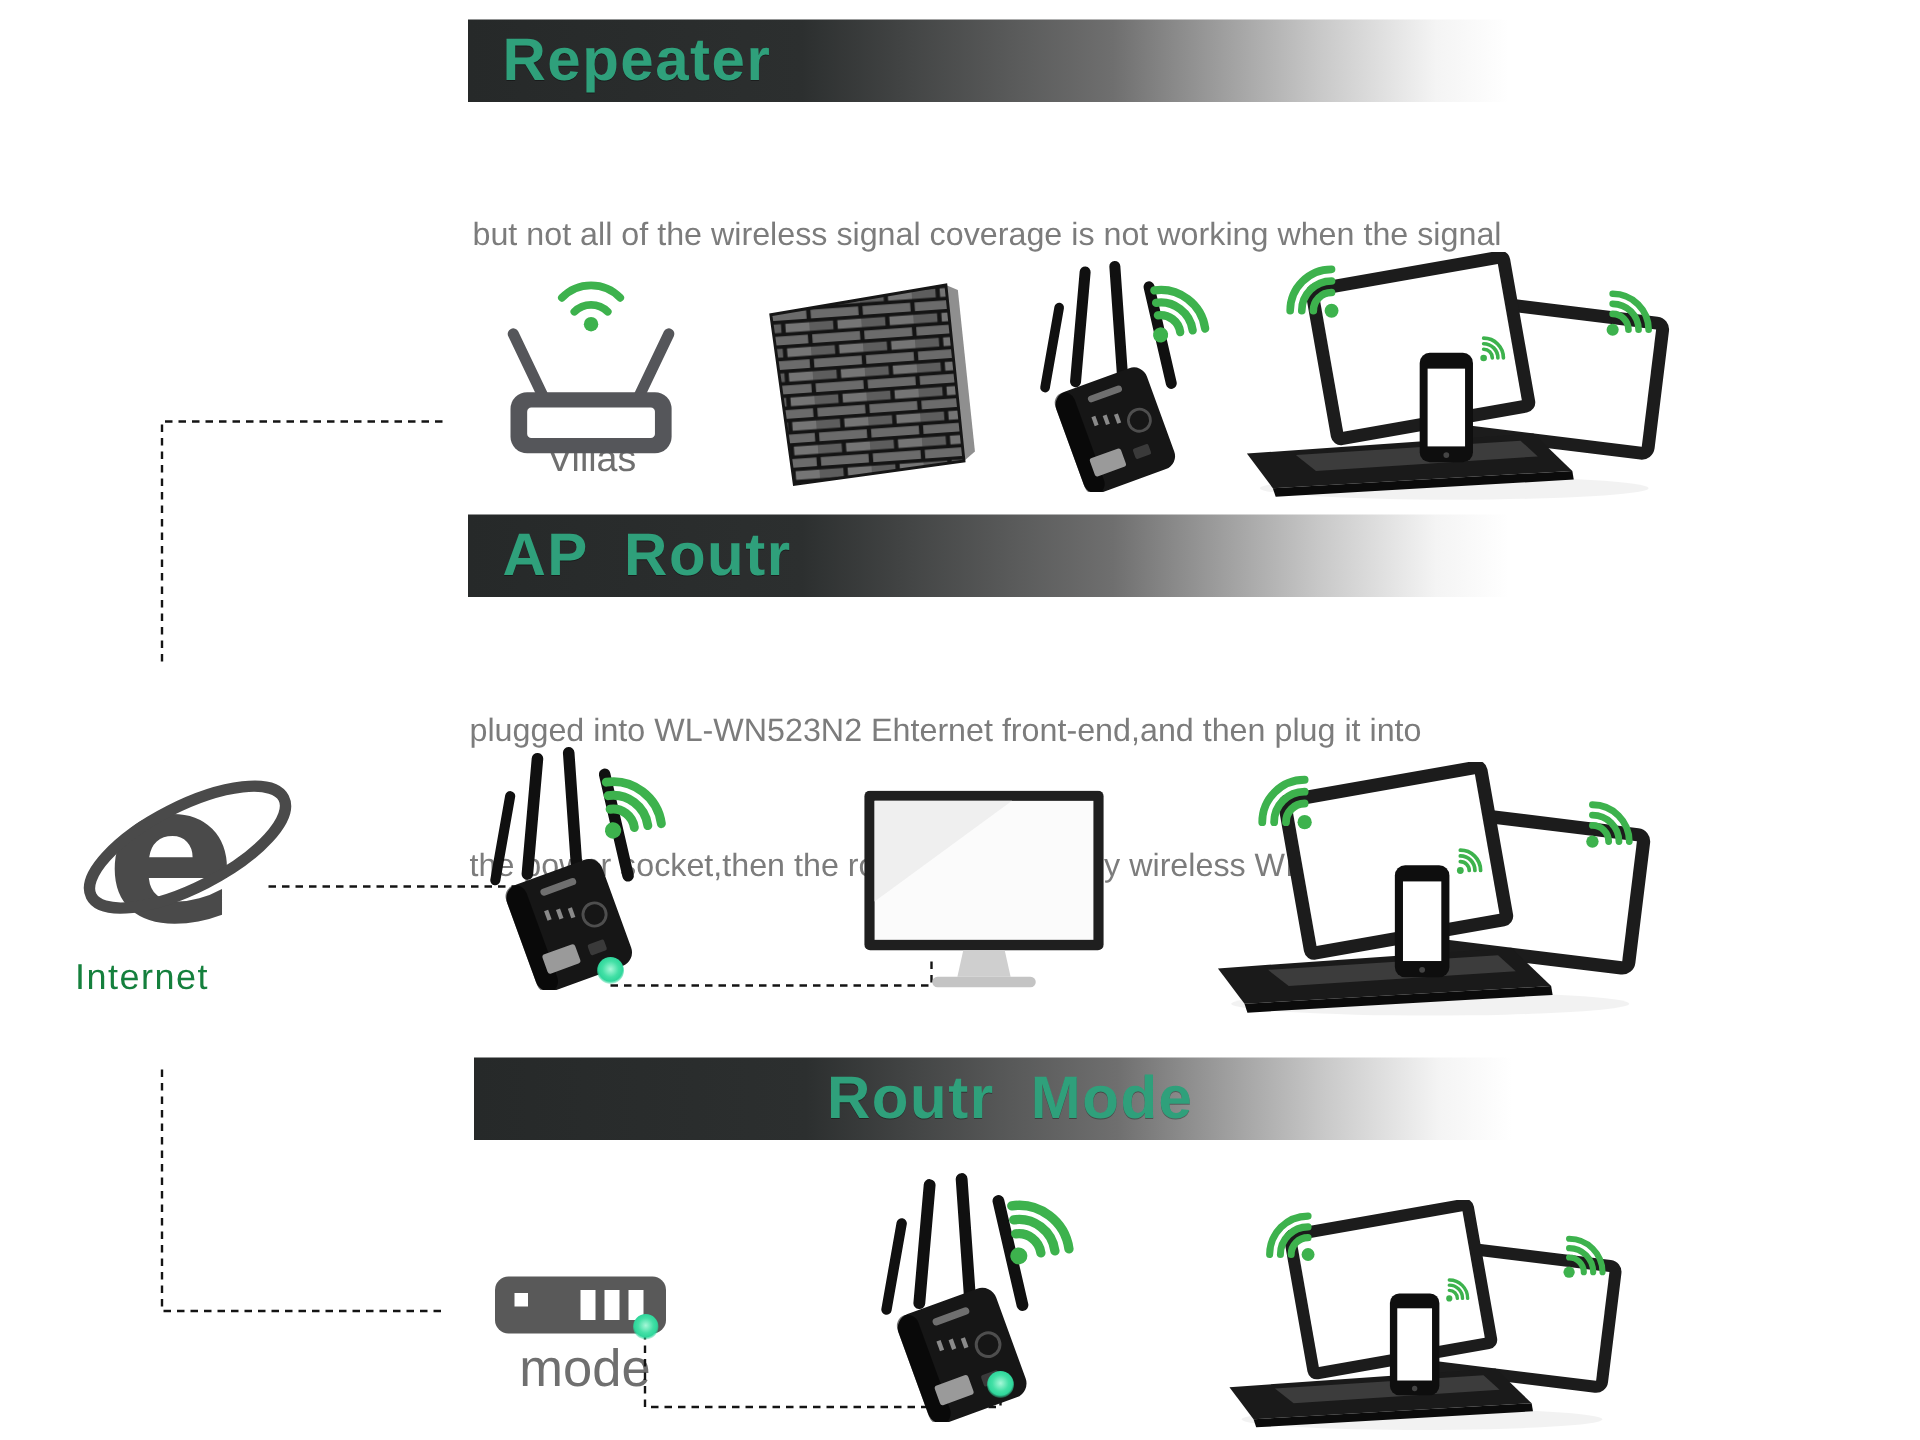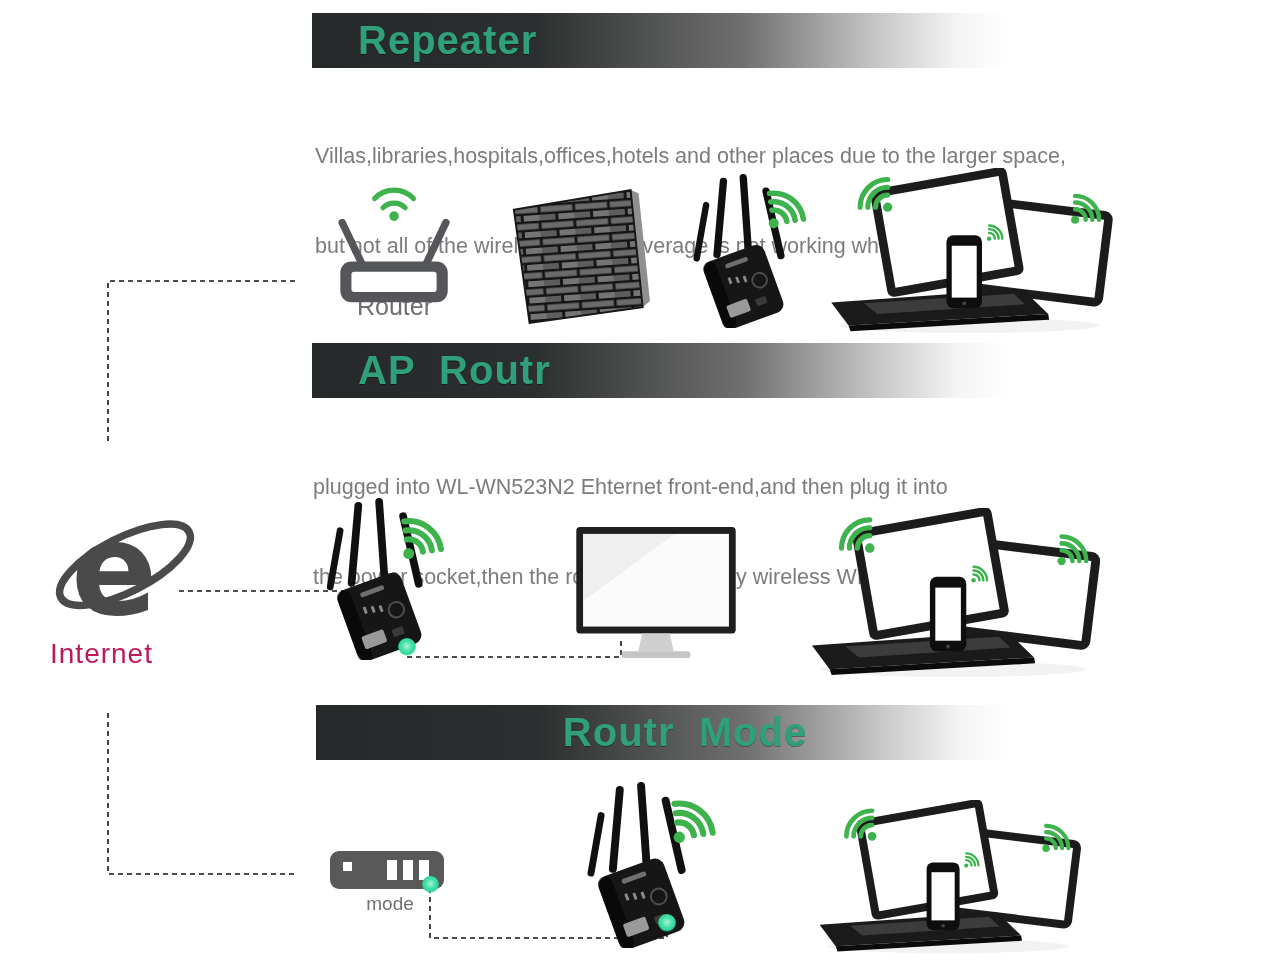--- a/index.html
+++ b/index.html
@@ -10,26 +10,26 @@
   .abs{position:absolute;}
   
   .hbar{
     position:absolute;height:55px;
     background:linear-gradient(to right,#262929 0%,#2c2f2f 32%,#6f6f6f 62%,#c9c9c9 82%,#f4f4f4 93%,#ffffff 100%);
     display:flex;align-items:center;
   }
   .hbar .title{
     color:var(--header-green,#2fa07b);
     font-size:40px;font-weight:700;letter-spacing:1px;
-    padding-left:46px;white-space:pre;
+    padding-left:23px;white-space:pre;
     text-shadow:0 1px 0 rgba(0,0,0,.35);
   }
   .para{position:absolute;color:var(--body-text,#7c7c7c);font-size:21.5px;line-height:30px;white-space:pre;}
   .caption{position:absolute;color:var(--label-text,#6f6f6f);font-size:25px;text-align:center;}
-  .internet-label{position:absolute;color:#be185d;font-size:28px;letter-spacing:1px;}
+  .internet-label{position:absolute;color:#15803d;font-size:24px;letter-spacing:1px;}
   .wifi{color:var(--wifi-green,#3db24d);}
   .glowdot{
     position:absolute;border-radius:50%;
     background:radial-gradient(circle at 50% 45%, #a6f7d8 0%, #43e0a6 40%, var(--glow-green,#2fd69b) 60%, rgba(47,214,155,0) 78%);
   }
   svg{display:block;}
   .connectors{position:absolute;left:0;top:0;z-index:1;}
   .art{z-index:2;}
 </style>
 </head>
@@ -158,30 +158,29 @@
     <svg width="150" height="178" viewBox="0 0 200 190">
         <use href="#elogo"></use>
       </svg>
   </div>
   <div class="internet-label" style="left:50px;top:638px;">Internet</div>
 
   <div class="hbar" style="left:312px;top:13px;width:694px;">
     <div class="title">Repeater</div>
   </div>
   <div class="para" style="left:315px;top:81px;">
-    <div>Villas,libraries,hospitals,offices,hotels and other places due to the larger space,</div>
     <div>but not all of the wireless signal coverage is not working when the signal</div>
   </div>
 
   <div class="abs art" style="left:322px;top:180px;">
     <svg width="145" height="125" viewBox="0 0 145 135">
         <use href="#routericon"></use>
       </svg>
   </div>
-  <div class="caption" style="left:322px;top:292px;width:145px;">Router</div>
+  <div class="caption" style="left:322px;top:292px;width:145px;">Villas</div>
 
   <div class="abs art" style="left:505px;top:186px;">
     <svg width="150" height="140" viewBox="0 0 150 145">
         <use href="#wall"></use>
       </svg>
   </div>
 
   <div class="abs art" style="left:685px;top:172px;">
     <svg width="120" height="156" viewBox="0 0 130 170">
         <use href="#repeaterdev"></use>
@@ -234,21 +233,21 @@
   <div class="hbar" style="left:316px;top:705px;width:692px;justify-content:center;">
     <div class="title">Routr  Mode</div>
   </div>
 
   <div class="abs art" style="left:330px;top:848px;">
     <svg width="116" height="44" viewBox="0 0 116 44">
         <use href="#modem"></use>
       </svg>
   </div>
   <div class="glowdot" style="left:422px;top:876px;width:17px;height:17px;z-index:3;"></div>
-  <div class="caption" style="left:340px;top:893px;width:100px;font-size:19px;">mode</div>
+  <div class="caption" style="left:340px;top:893px;width:100px;font-size:35px;">mode</div>
 
   <div class="abs art" style="left:578px;top:780px;">
     <svg width="130" height="168" viewBox="0 0 130 170">
         <use href="#repeaterdev"></use>
       </svg>
   </div>
   <div class="abs art wifi" style="left:666px;top:792px;">
     <svg width="54" height="54" viewBox="0 0 40 40" transform="rotate(-8)">
         <use href="#wifiq"></use>
       </svg>

